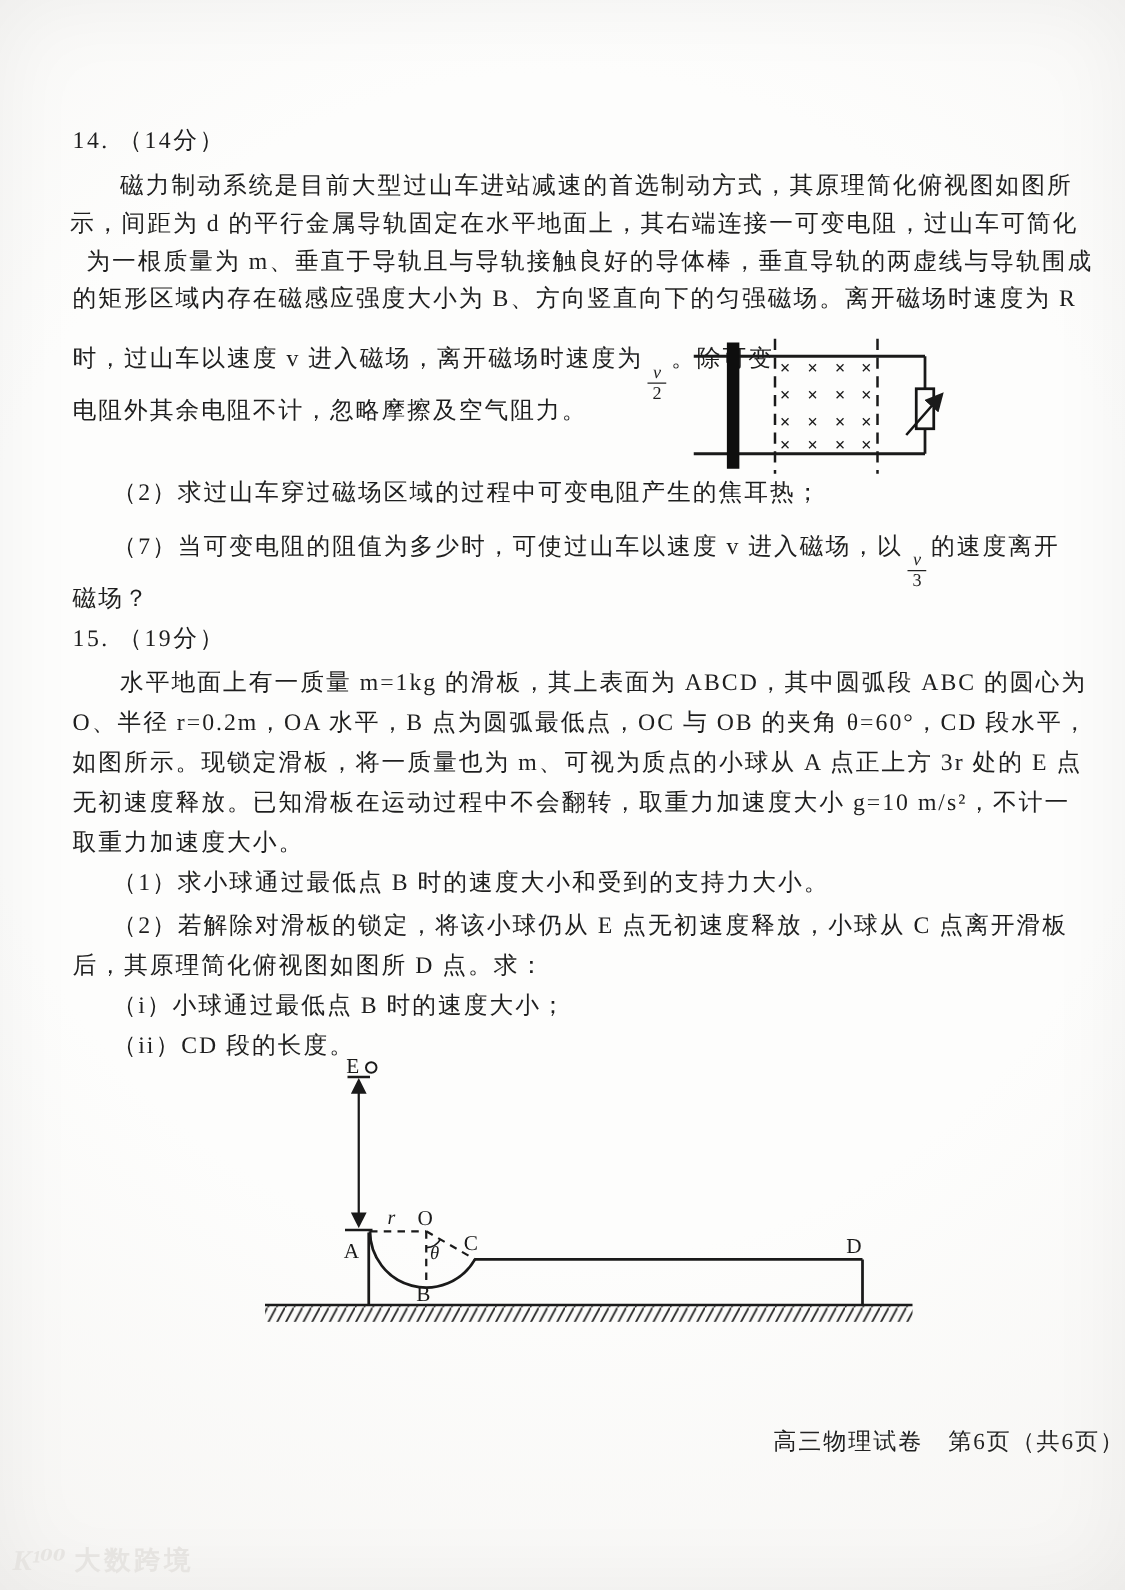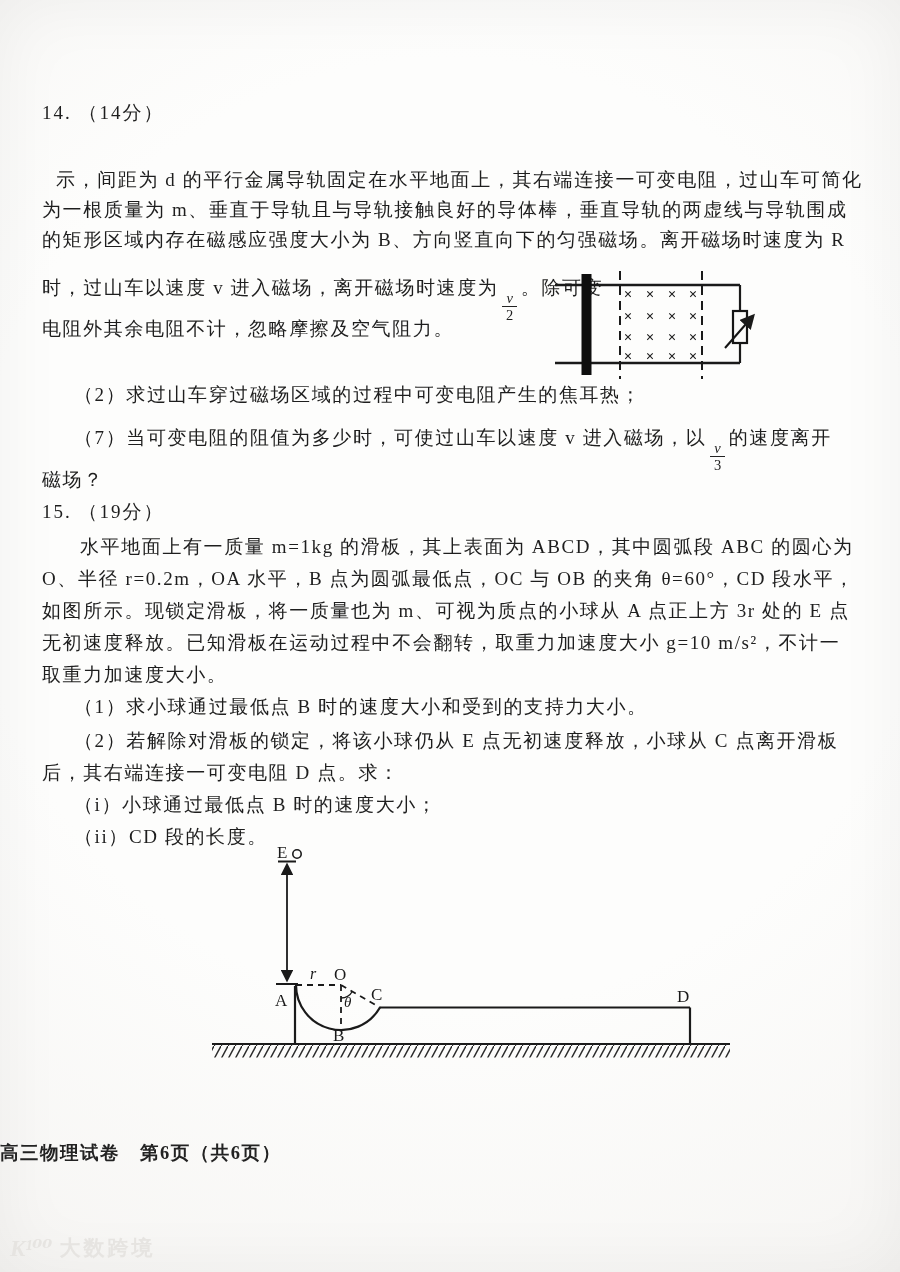--- a/index.html
+++ b/index.html
@@ -12,64 +12,66 @@
     color:#1e1e1e;
     overflow:hidden;
   }
   .tl{
     position:absolute;
     white-space:nowrap;
     font-size:19px;
     letter-spacing:1.6px;
     line-height:24px;
     color:#1e1e1e;
+    margin-left:16px;
   }
   .heading{letter-spacing:2px;}
   .frac{
     display:inline-flex;
     flex-direction:column;
     align-items:center;
     vertical-align:-9px;
     font-size:14.5px;
     font-style:italic;
     line-height:1.12;
     letter-spacing:0;
     margin:0 4px;
   }
   .frac .num{border-bottom:1.6px solid #222;padding:0 4px;}
   .frac .den{padding:0 2px;font-style:normal;}
   svg text{font-family:"Liberation Serif","DejaVu Serif",serif;fill:#1a1a1a;}
   svg text.it{font-style:italic;}
   .footer{
     position:absolute;
     left:0;top:1140px;width:100%;
-    text-align:left;
-    font-weight:700;
+    text-align:right;
+    font-weight:400;
     font-size:18.5px;
     letter-spacing:1.5px;
     color:#222;
   }
   .watermark{
     position:absolute;
     left:10px;top:1234px;
     display:flex;align-items:center;gap:7px;
     color:#e6e4e1;
     user-select:none;
   }
   .wm-logo{font-size:23px;font-weight:700;font-style:italic;letter-spacing:0;}
   .wm-text{font-size:21px;font-weight:700;letter-spacing:3px;}
 </style>
 </head>
 <body>
 
 <div class="page">
 
   <div class="tl heading" style="left:42px;top:101px">14. （14分）</div>
-  <div class="tl" style="left:56px;top:168px">示，间距为 d 的平行金属导轨固定在水平地面上，其右端连接一可变电阻，过山车可简化</div>
-  <div class="tl" style="left:42px;top:198px">为一根质量为 m、垂直于导轨且与导轨接触良好的导体棒，垂直导轨的两虚线与导轨围成</div>
+  <div class="tl" style="left:80px;top:137px">磁力制动系统是目前大型过山车进站减速的首选制动方式，其原理简化俯视图如图所</div>
+  <div class="tl" style="left:40px;top:168px">示，间距为 d 的平行金属导轨固定在水平地面上，其右端连接一可变电阻，过山车可简化</div>
+  <div class="tl" style="left:53px;top:198px">为一根质量为 m、垂直于导轨且与导轨接触良好的导体棒，垂直导轨的两虚线与导轨围成</div>
   <div class="tl" style="left:42px;top:228px">的矩形区域内存在磁感应强度大小为 B、方向竖直向下的匀强磁场。离开磁场时速度为 R</div>
 
   <div class="tl" style="left:42px;top:276px">
     <span>时，过山车以速度 v 进入磁场，离开磁场时速度为</span><span class="frac">
         <span class="num">v</span>
         <span class="den">2</span>
       </span><span>。除可变</span>
   </div>
   <div class="tl" style="left:42px;top:317px">电阻外其余电阻不计，忽略摩擦及空气阻力。</div>
 
@@ -124,21 +126,21 @@
 
   <div class="tl heading" style="left:42px;top:500px">15. （19分）</div>
   <div class="tl" style="left:80px;top:535px">水平地面上有一质量 m=1kg 的滑板，其上表面为 ABCD，其中圆弧段 ABC 的圆心为</div>
   <div class="tl" style="left:42px;top:567px">O、半径 r=0.2m，OA 水平，B 点为圆弧最低点，OC 与 OB 的夹角 θ=60°，CD 段水平，</div>
   <div class="tl" style="left:42px;top:599px">如图所示。现锁定滑板，将一质量也为 m、可视为质点的小球从 A 点正上方 3r 处的 E 点</div>
   <div class="tl" style="left:42px;top:631px">无初速度释放。已知滑板在运动过程中不会翻转，取重力加速度大小 g=10 m/s²，不计一</div>
   <div class="tl" style="left:42px;top:663px">取重力加速度大小。</div>
 
   <div class="tl" style="left:74px;top:695px">（1）求小球通过最低点 B 时的速度大小和受到的支持力大小。</div>
   <div class="tl" style="left:74px;top:729px">（2）若解除对滑板的锁定，将该小球仍从 E 点无初速度释放，小球从 C 点离开滑板</div>
-  <div class="tl" style="left:42px;top:761px">后，其右端连接一可变电阻 D 点。求：</div>
+  <div class="tl" style="left:42px;top:761px">后，其原理简化俯视图如图所 D 点。求：</div>
   <div class="tl" style="left:74px;top:793px">（i）小球通过最低点 B 时的速度大小；</div>
   <div class="tl" style="left:74px;top:825px">（ii）CD 段的长度。</div>
 
   <svg style="position:absolute;left:200px;top:838px" width="545" height="230" viewBox="0 0 545 230">
     <defs>
       <marker id="arrF" viewBox="0 0 10 10" refX="8" refY="5" markerWidth="7" markerHeight="7" orient="auto-start-reverse">
         <path d="M0,0 L10,5 L0,10 z" fill="#1a1a1a"></path>
       </marker>
       <pattern id="hatch" width="7" height="13" patternUnits="userSpaceOnUse">
         <line x1="0" y1="13" x2="7" y2="0" stroke="#2a2a2a" stroke-width="1.5"></line>

